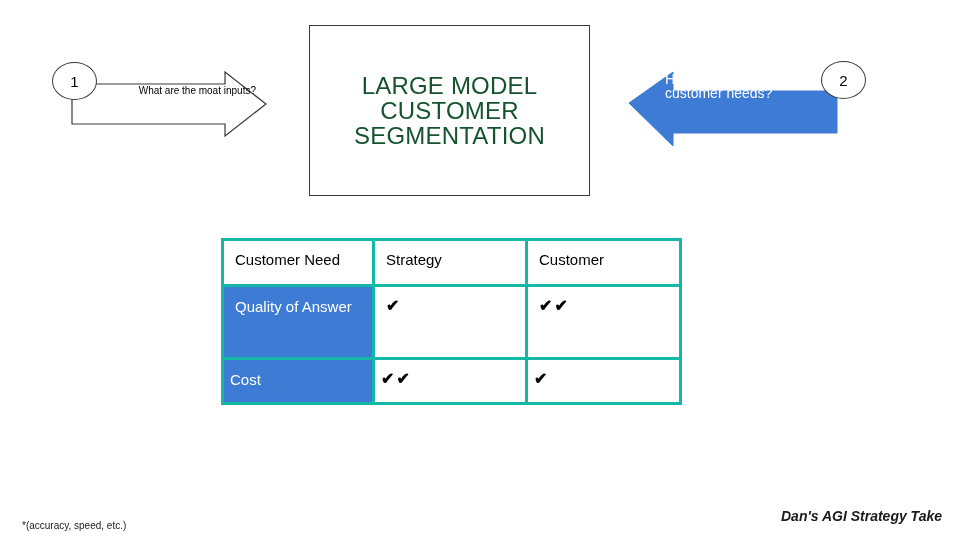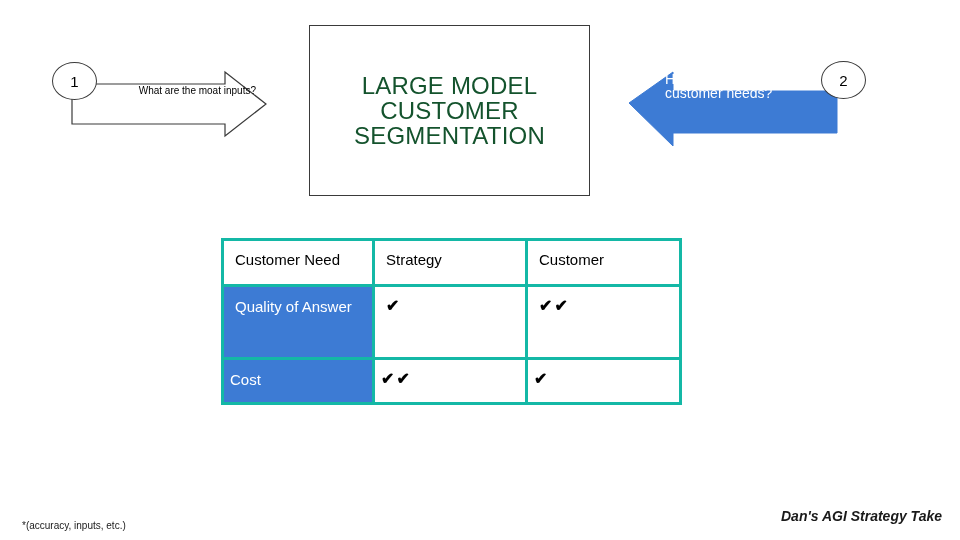--- a/index.html
+++ b/index.html
@@ -215,14 +215,14 @@
       <td class="mark-cell"><span class="mark">✔✔</span></td>
     </tr>
     <tr class="r-short">
       <td class="need-cell">Cost</td>
       <td class="mark-cell"><span class="mark">✔✔</span></td>
       <td class="mark-cell"><span class="mark">✔</span></td>
     </tr>
   </tbody>
 </table>
 
-<div id="footnote">*(accuracy, inputs, etc.)</div>
+<div id="footnote">*(accuracy, speed, etc.)</div>
 <div id="credit">Dan's AGI Strategy Take</div>
 
 </body></html>

